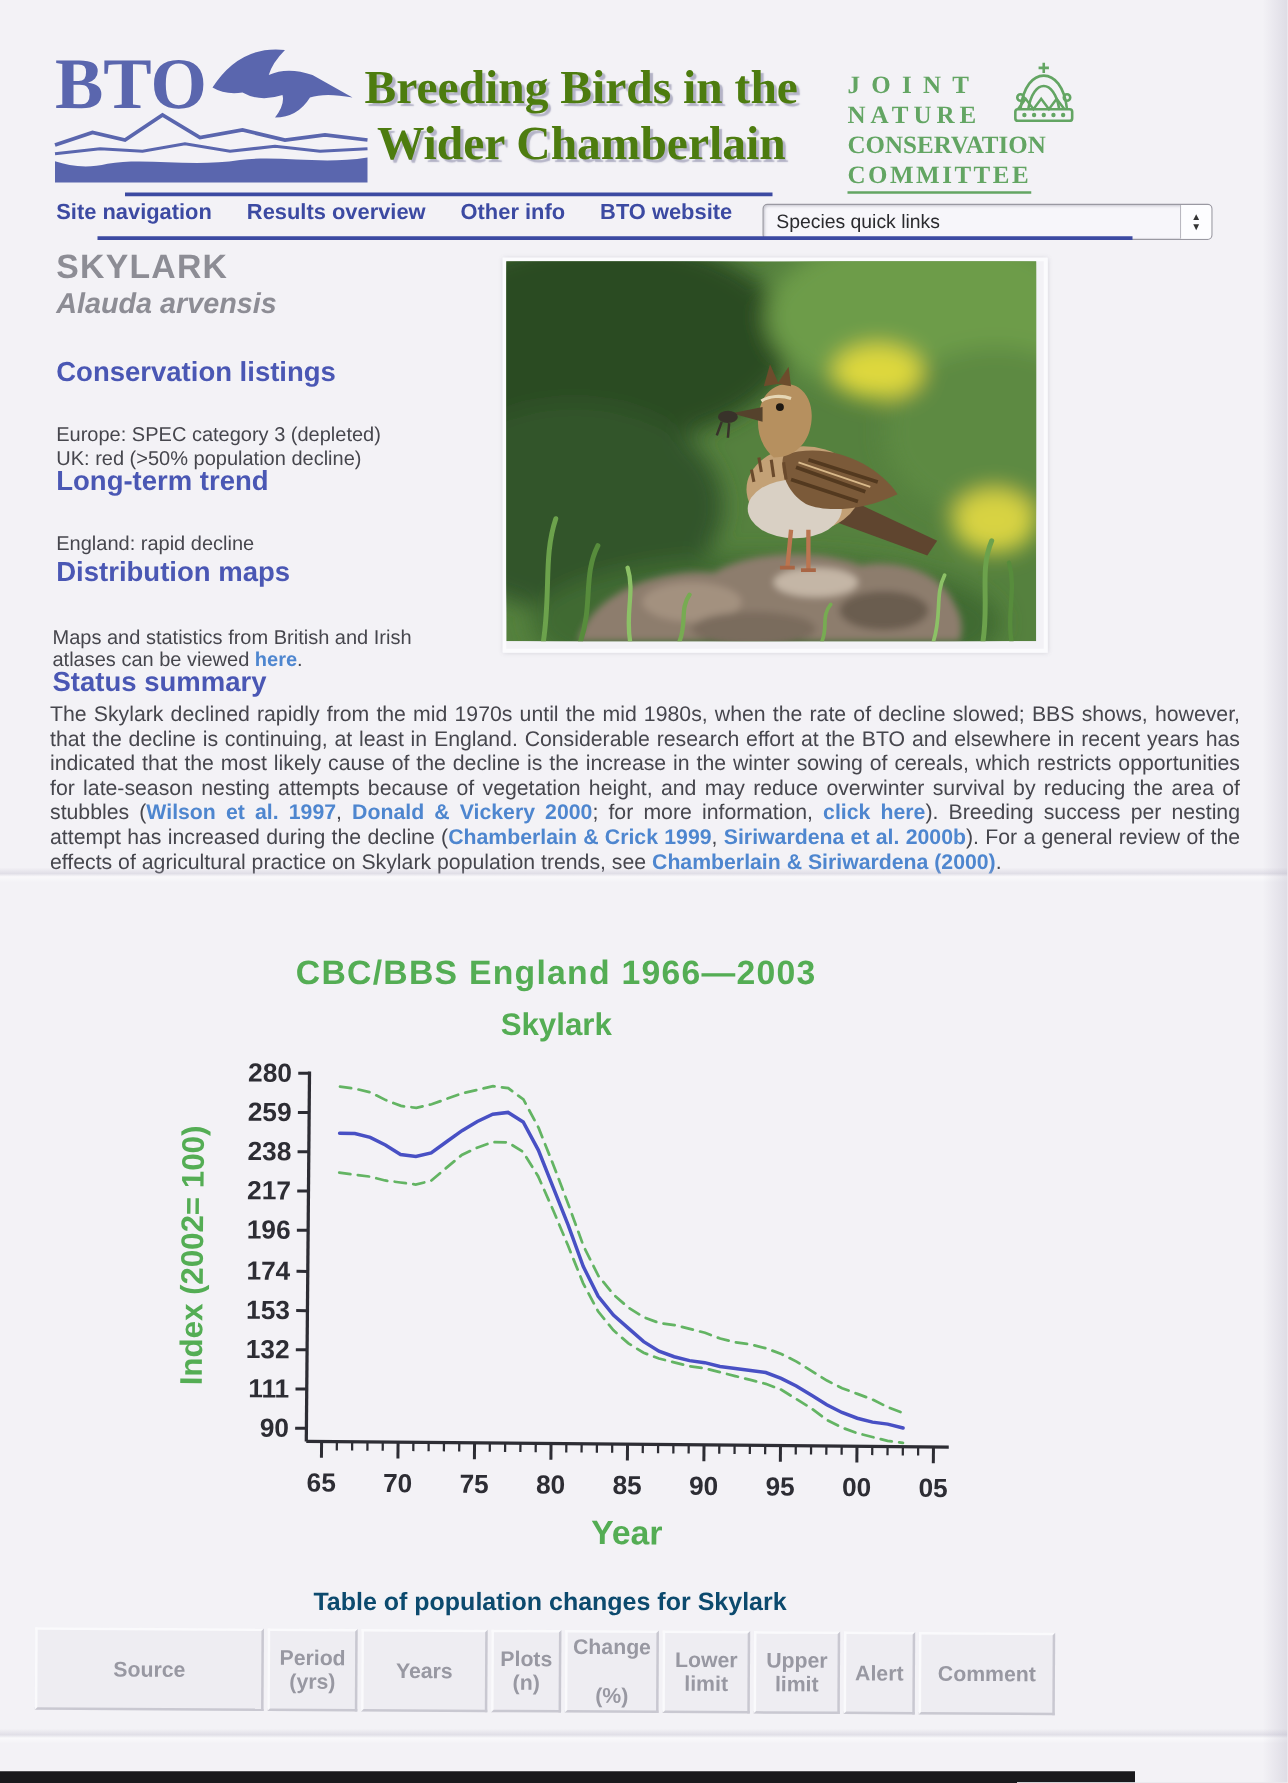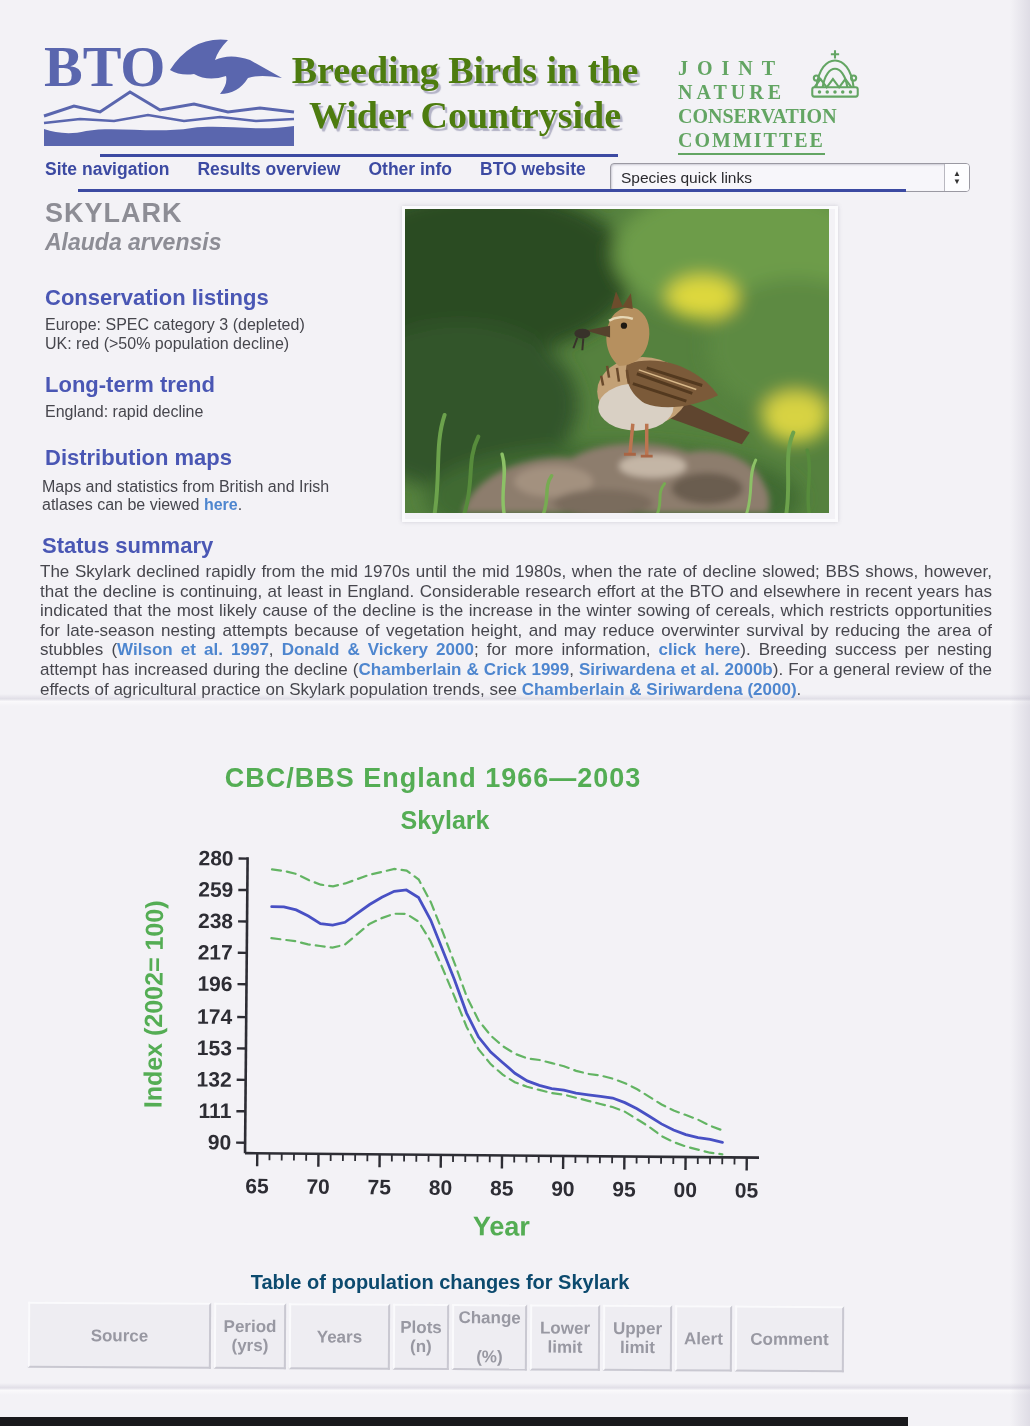--- a/index.html
+++ b/index.html
@@ -41,31 +41,31 @@
   #species-select .stepper{
     width:24px; height:100%; border-left:1.5px solid #b9b8c0;
     display:flex; flex-direction:column; align-items:center; justify-content:center;
     font-size:8px; line-height:8px; color:#333; background:#fdfdff; border-radius:0 3px 3px 0;
   }
 
   
   #species-name{left:45px; top:198px; font-size:27px; font-weight:bold; letter-spacing:1px; color:#8d8d95;}
   #species-latin{left:45px; top:229px; font-size:23px; font-weight:bold; font-style:italic; color:#8d8d95;}
   .sec-h{font-size:22px; font-weight:bold; color:#4a57b4;}
-  .body-t{font-size:16px; color:#46464d;}
+  .body-t{font-size:16px; color:#46464d;margin-top:24px;}
   a.doc-link{color:#4e86cf; font-weight:bold; text-decoration:none; cursor:pointer;}
 
   #photo-frame{left:402px; top:206px; width:430px; height:310px;
     border:3px solid #fbfbfd; box-shadow:0 0 4px rgba(100,100,120,.25);}
 
   #status-paragraph{left:40px; top:562px; width:952px; margin:0;
     font-size:17px; line-height:19.6px; color:#46464d; text-align:justify;}
 
   
-  #chart-title{left:118px; top:763px; width:630px; text-align:center;
+  #chart-title{left:130px; top:763px; width:630px; text-align:center;
     font-size:27px; font-weight:bold; letter-spacing:1px; color:#54ad54;}
   #chart-subtitle{left:130px; top:806px; width:630px; text-align:center;
     font-size:25px; font-weight:bold; color:#54ad54;}
   #trend-chart{left:128px; top:843px; transform:rotate(0.5deg);}
 
   
   #table-title{left:115px; top:1271px; width:650px; text-align:center;
     font-size:20px; font-weight:bold; color:#0c4a6e;}
   #pop-table{left:28px; top:1304px; display:flex; gap:3px; transform:rotate(0.3deg);}
   #pop-table .cell{
@@ -95,21 +95,21 @@
   <svg class="abs" id="bto-logo" style="left:42px; top:28px;" width="258" height="120" viewBox="0 0 258 120">
     <text x="2" y="58" font-family="Liberation Serif, serif" font-weight="bold" font-size="58" fill="#5a66ae">BTO</text>
     <path fill="#5a66ae" d="M128,42 Q150,8 186,12 Q176,22 173,32 Q188,25 208,32 L240,50 Q218,46 206,50 Q196,66 178,66 Q186,56 184,48 Q166,54 152,46 Q138,48 128,42 Z"></path>
     <polyline fill="none" stroke="#5a66ae" stroke-width="3" points="2,88 32,78 58,84 88,64 118,82 152,76 186,84 218,80 252,84"></polyline>
     <polyline fill="none" stroke="#5a66ae" stroke-width="2.5" points="2,95 38,91 72,93 106,87 142,93 178,89 214,93 252,91"></polyline>
     <path fill="#5a66ae" d="M2,101 C14,105 28,107 44,103 C74,98 112,106 150,100 C182,96 214,104 252,98 L252,118 L2,118 Z"></path>
   </svg>
 
   <div class="abs" id="site-title">
     <div>Breeding Birds in the</div>
-    <div>Wider Countryside</div>
+    <div>Wider Chamberlain</div>
   </div>
 
   <div class="abs" id="jncc">
     <svg id="jncc-crown" width="62" height="58" viewBox="0 0 60 56">
       <g fill="none" stroke="#63a563" stroke-width="2">
         <path d="M30,2 L30,10 M26,6 L34,6"></path>
         <path d="M12,38 C14,20 22,12 30,12 C38,12 46,20 48,38"></path>
         <path d="M18,38 C20,26 25,20 30,20 C35,20 40,26 42,38"></path>
         <path d="M10,38 L16,30 L22,38 L28,30 L34,38 L40,30 L46,38"></path>
         <rect x="8" y="38" width="44" height="9" rx="2"></rect>

